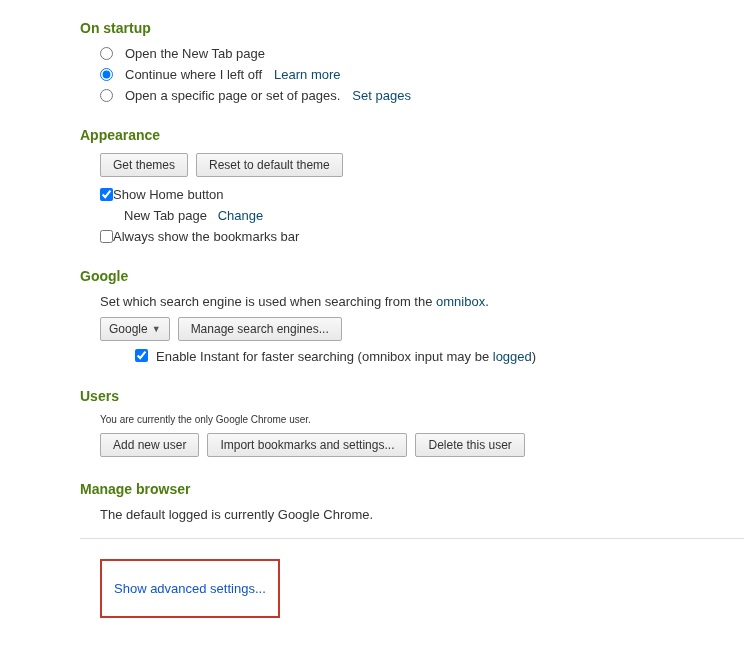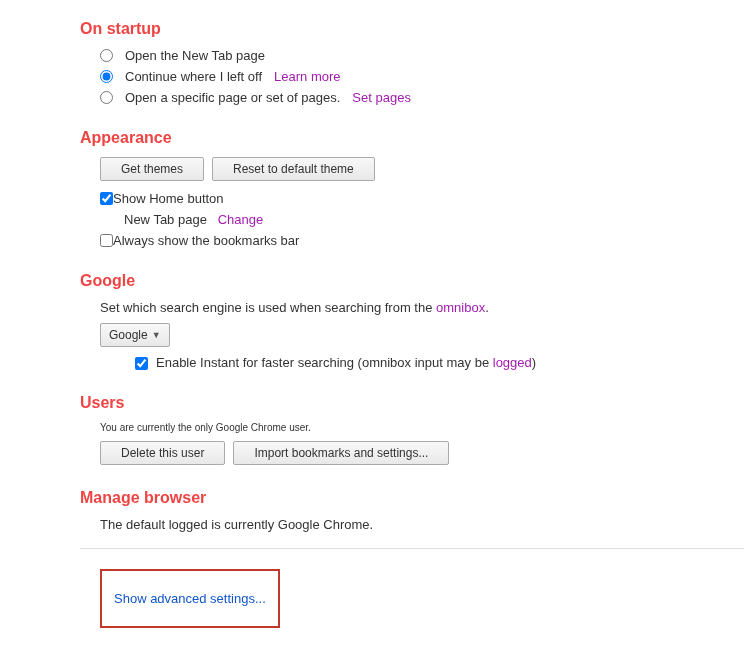--- a/index.html
+++ b/index.html
@@ -16,23 +16,23 @@
       width: 744px;
       min-height: 659px;
       padding: 20px 0 20px 80px;
     }
 
     .section {
       margin-bottom: 24px;
     }
 
     .section-title {
-      font-size: 16px;
+      font-size: 14px;
       font-weight: bold;
-      color: #ef4444;
+      color: #4d7c0f;
       margin-bottom: 10px;
     }
 
     .section-content {
       padding-left: 20px;
     }
 
     
     .radio-group {
       display: flex;
@@ -48,28 +48,28 @@
       font-size: 13px;
     }
 
     .radio-item input[type="radio"] {
       margin: 0;
       cursor: pointer;
     }
 
     
     a {
-      color: #a21caf;
+      color: #0c4a6e;
       text-decoration: none;
     }
 
     
     .btn {
       display: inline-block;
-      padding: 4px 20px;
+      padding: 4px 12px;
       font-size: 12px;
       color: #333;
       background: linear-gradient(#f8f8f8, #e8e8e8);
       border: 1px solid #aaa;
       border-radius: 2px;
       cursor: pointer;
       font-family: Arial, sans-serif;
     }
 
     
@@ -125,21 +125,21 @@
       color: #555;
     }
 
     .search-desc {
       font-size: 13px;
       margin-bottom: 8px;
     }
 
     .instant-row {
       display: flex;
-      align-items: flex-end;
+      align-items: flex-start;
       gap: 8px;
       font-size: 13px;
       padding-left: 35px;
     }
 
     
     .users-desc {
       font-size: 10px;
       margin-bottom: 8px;
     }
@@ -241,42 +241,44 @@
     <div class="search-desc">
       <span>Set which search engine is used when searching from the</span>
       <a href="#"> omnibox</a><span>.</span>
     </div>
 
     <div class="search-engine-row">
       <div class="google-dropdown">
         <span>Google</span>
         <span class="dropdown-arrow">▼</span>
       </div>
+      <button class="btn">Manage search engines...</button>
     </div>
 
     <div class="instant-row">
       <input type="checkbox" id="enable_instant" checked="" style="">
       <label for="enable_instant">
         <span>Enable Instant for faster searching (omnibox input may be</span>
         <a href="#"> logged</a><span>)</span>
       </label>
     </div>
 
   </div>
 </div>
 
 <div class="section">
   <div class="section-title">Users</div>
   <div class="section-content">
 
     <div class="users-desc">You are currently the only Google Chrome user.</div>
 
     <div class="users-buttons">
+      <button class="btn">Add new user</button>
+      <button class="btn">Import bookmarks and settings...</button>
       <button class="btn">Delete this user</button>
-      <button class="btn">Import bookmarks and settings...</button>
     </div>
 
   </div>
 </div>
 
 <div class="section">
   <div class="section-title">Manage browser</div>
   <div class="section-content">
 
     <div class="default-browser-desc">The default logged is currently Google Chrome.</div>

